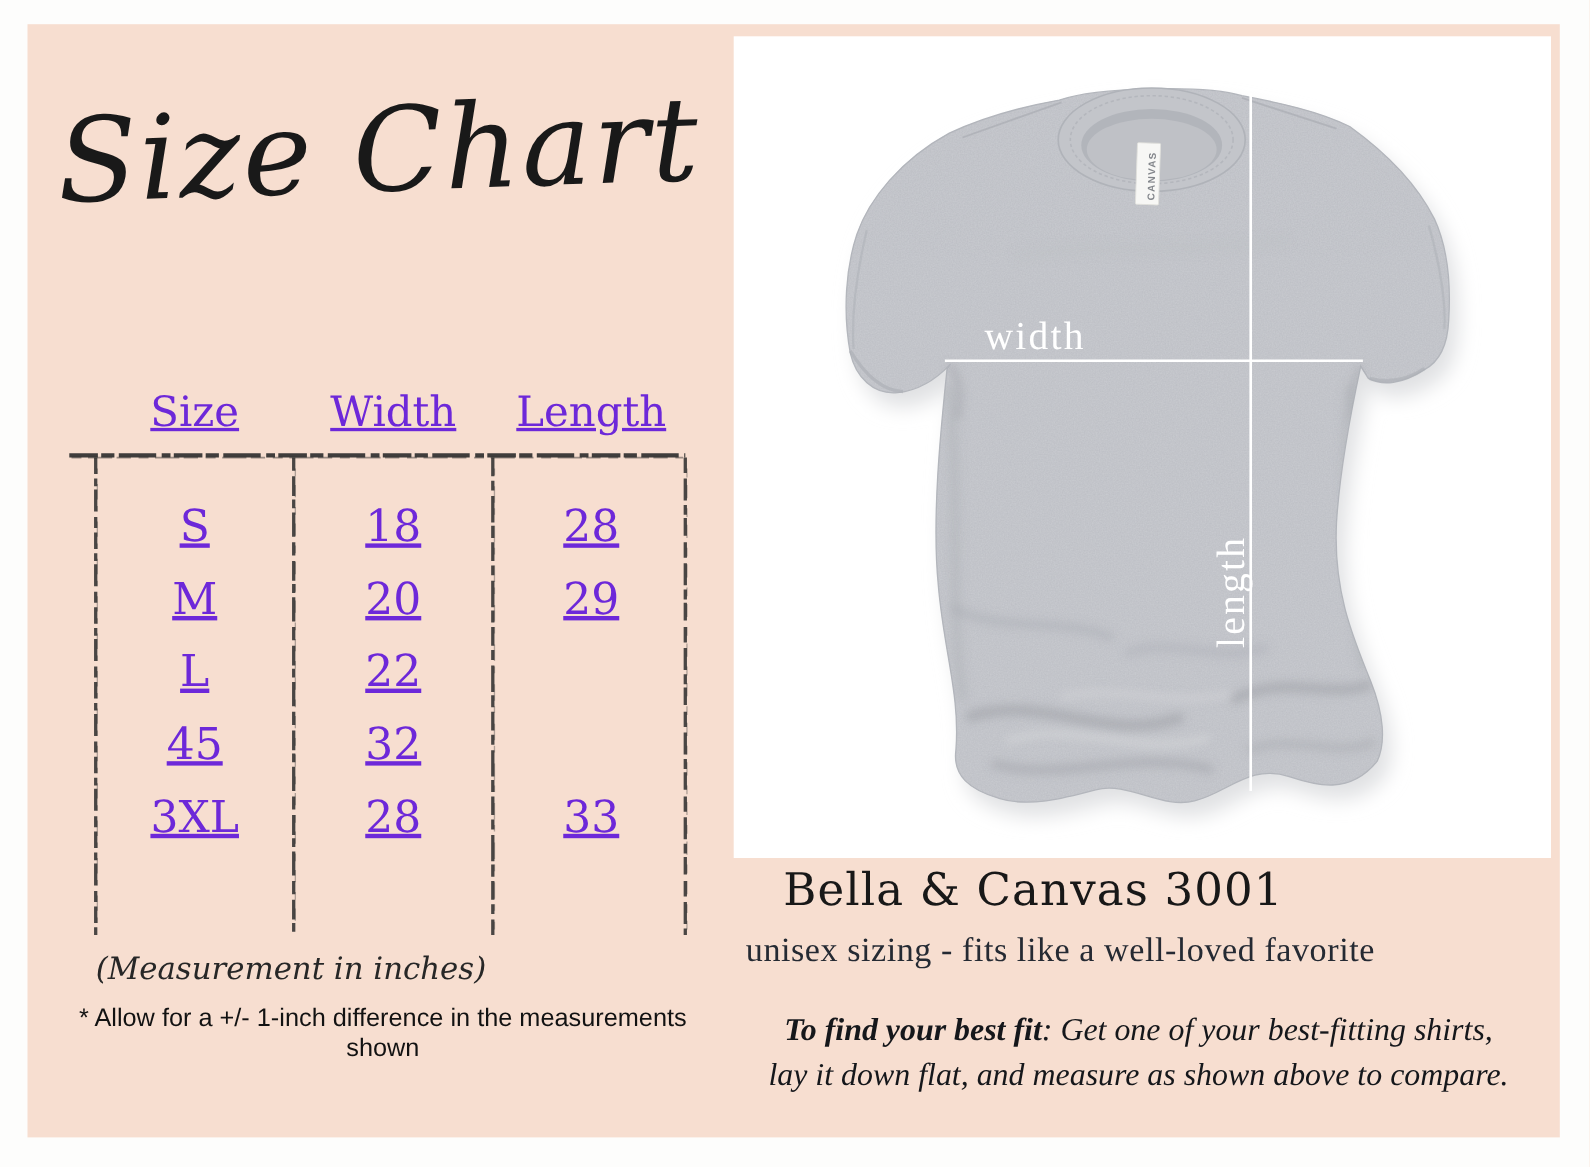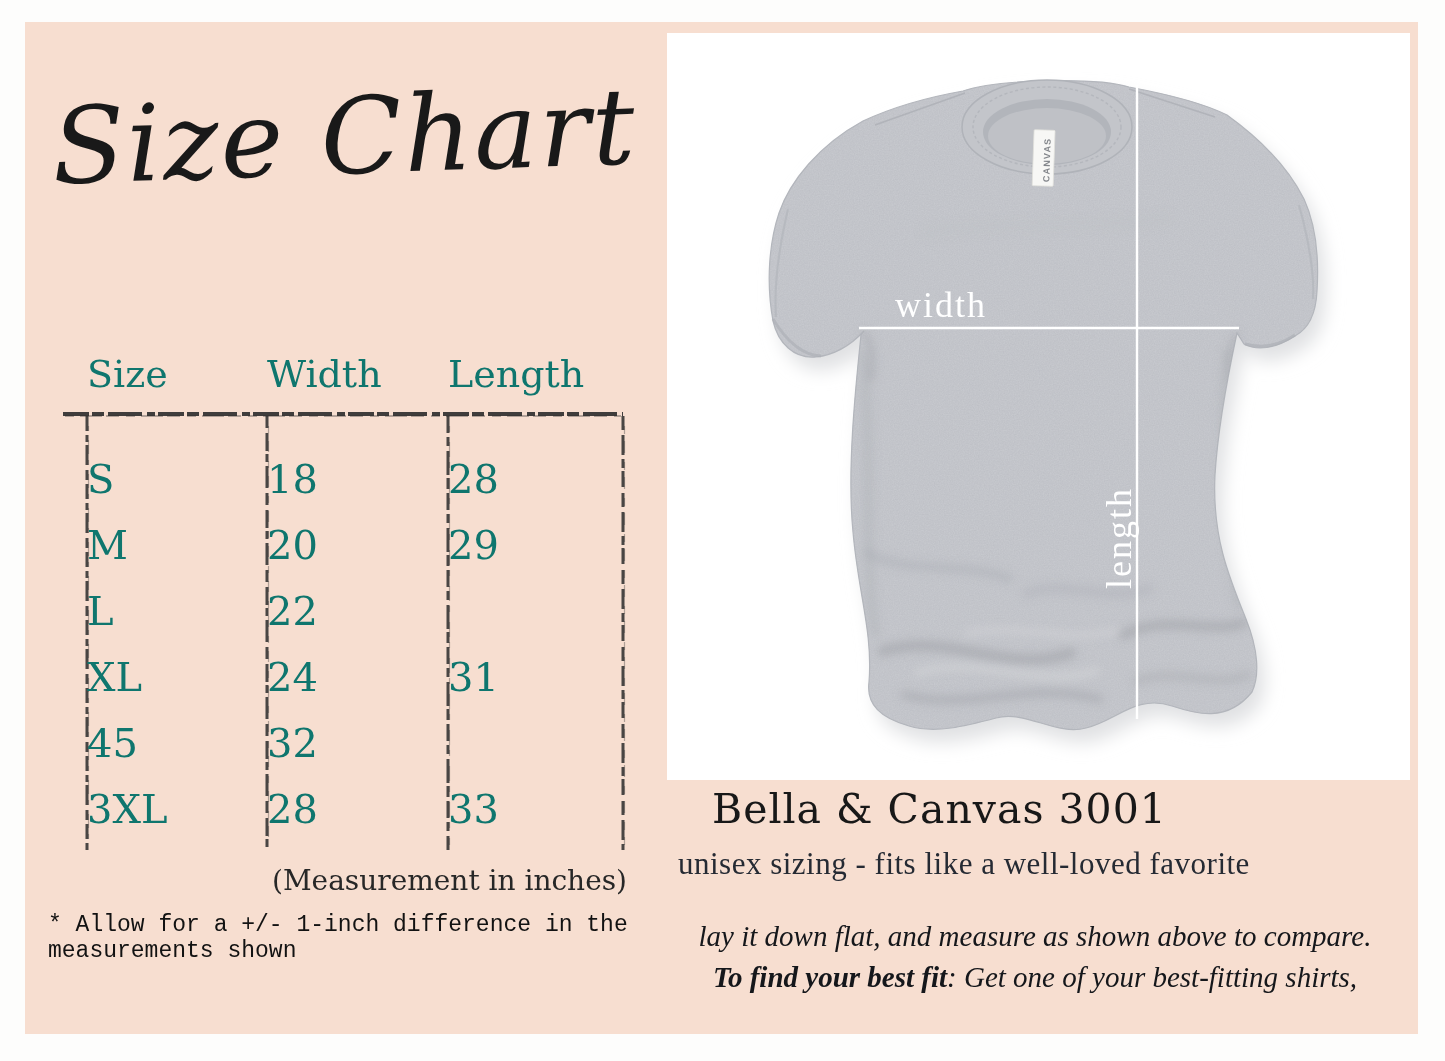--- a/index.html
+++ b/index.html
@@ -15,33 +15,33 @@
   .title{
     position:absolute; left:52px; top:52px; width:610px;
     font-family:"DejaVu Serif", serif; font-style:italic;
     font-size:106px; line-height:1.6; color:#191919;
     letter-spacing:2px; white-space:nowrap; transform:rotate(-2deg);
   }
   
   .size-table{ position:absolute; left:87px; top:338px; width:540px; }
   .t-row{
     display:grid; grid-template-columns:180px 181px 179px;
-    height:66px; align-items:center; 
-    font-size:40px; color:#0f766e;
+    height:66px; align-items:center; text-align:center;
+    font-size:40px; color:#6d28d9;text-decoration:underline;
   }
   .t-row.header{ height:72px; font-size:38px; }
   .t-spacer{ height:36px; }
   .table-lines{ position:absolute; left:40px; top:330px; }
   .measure-note{
-    position:absolute; left:87px; top:864px; width:540px; text-align:right;
-    font-size:28px; color:#272727;
+    position:absolute; left:87px; top:864px; width:540px; text-align:left;
+    font-size:28px; color:#272727;font-style:italic;
   }
   .disclaimer{
     position:absolute; left:48px; top:912px; width:600px;
-    font-family:Liberation Mono, monospace; font-size:23px; color:#121212;
+    font-family:Liberation Sans, sans-serif; font-size:23px; color:#121212;text-align:center;
   }
   
   .photo-box{
     position:absolute; left:667px; top:33px; width:743px; height:747px;
     background:#ffffff;
   }
   
   .product-name{
     position:absolute; left:672px; top:785px;
     font-size:41px; color:#181818; letter-spacing:1px;margin-left:40px;
@@ -98,25 +98,20 @@
           <span>28</span>
         </div>
         <div class="t-row">
           <span>M</span>
           <span>20</span>
           <span>29</span>
         </div>
         <div class="t-row">
           <span>L</span>
           <span>22</span>
-        </div>
-        <div class="t-row">
-          <span>XL</span>
-          <span>24</span>
-          <span>31</span>
         </div>
         <div class="t-row">
           <span>45</span>
           <span>32</span>
         </div>
         <div class="t-row">
           <span>3XL</span>
           <span>28</span>
           <span>33</span>
         </div>
@@ -222,17 +217,17 @@
         <line x1="470" y1="52" x2="470" y2="686" stroke="#ffffff" stroke-width="2.4"></line>
         <text x="228" y="284" font-family="Liberation Serif, serif" font-size="36" letter-spacing="2" fill="#ffffff">width</text>
         <text transform="translate(464,556) rotate(-90)" font-family="Liberation Serif, serif" font-size="36" letter-spacing="2" fill="#ffffff">length</text>
       </g>
     </svg>
   </div>
 
   <div class="product-name">Bella &amp; Canvas 3001</div>
   <div class="tagline">unisex sizing - fits like a well-loved favorite</div>
   <div class="instructions">
+    <div><b>To find your best fit</b><span>: Get one of your best-fitting shirts,</span></div>
     <div>lay it down flat, and measure as shown above to compare.</div>
-    <div><b>To find your best fit</b><span>: Get one of your best-fitting shirts,</span></div>
   </div>
 
 </div>
 
 </body></html>

